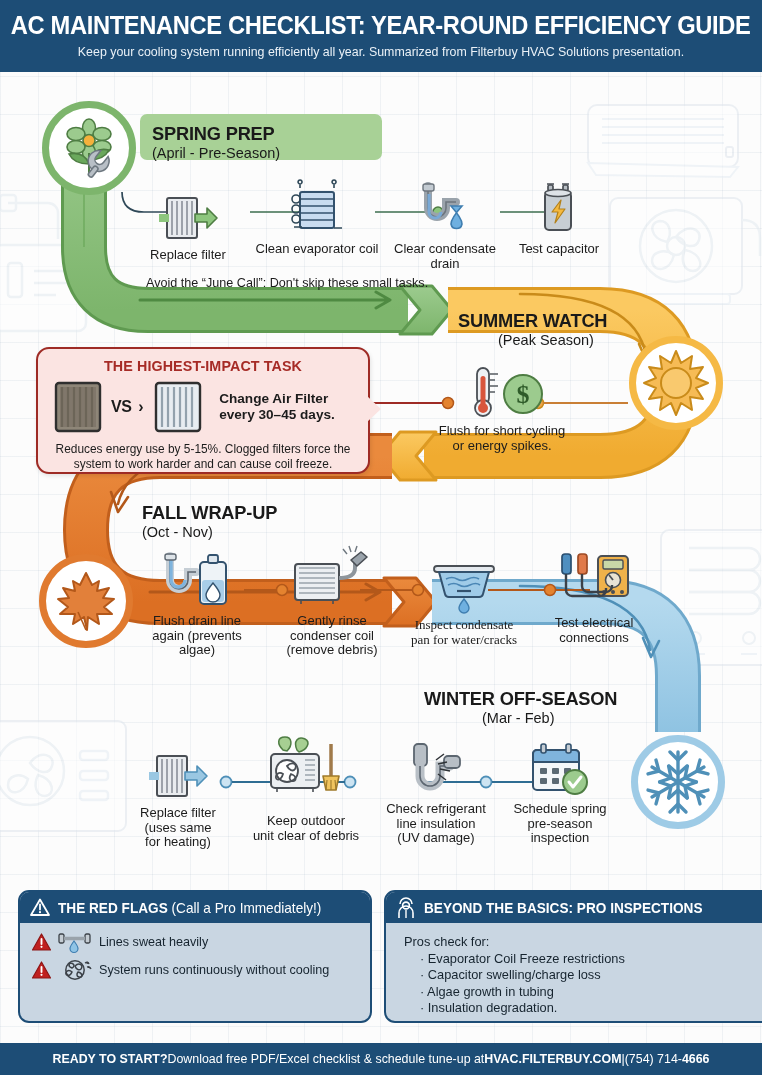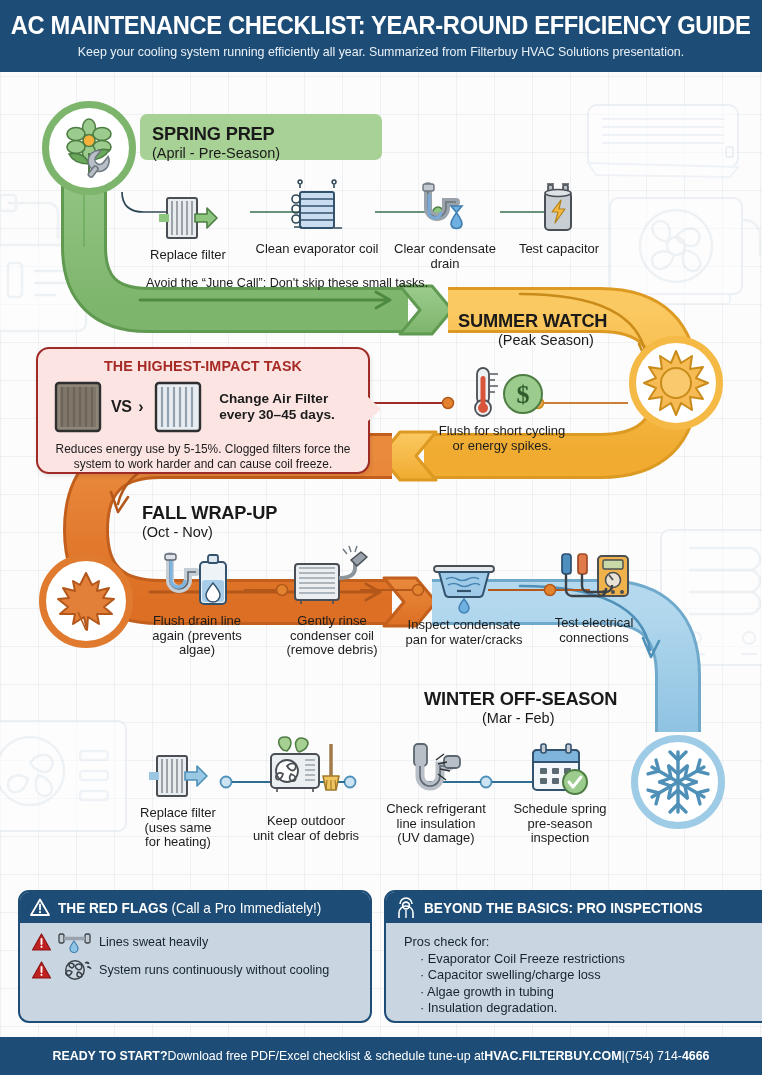--- a/index.html
+++ b/index.html
@@ -26,21 +26,21 @@
   }
   .hdr-title {
     font-size: 25.5px; font-weight: 800; letter-spacing: -0.4px;
     text-transform: uppercase; line-height: 1;
     transform: scaleX(0.93); white-space: nowrap;
   }
   .hdr-sub { font-size: 12.4px; margin-top: 7px; color: #eaf1f7; white-space: nowrap; }
 
   
   .ftr {
-    position: absolute; left: 0; bottom: 0; width: 762px; height: 38px;
+    position: absolute; left: 0; bottom: 0; width: 762px; height: 32px;
     background: #1d4d76; color: #fff;
     display: flex; align-items: center; justify-content: center;
     font-size: 12.4px; gap: 0;
   }
   .ftr b { font-weight: 800; }
 
   
   .wm { position: absolute; opacity: .55; pointer-events: none; }
 
   
@@ -540,21 +540,21 @@
         <rect x="8" y="8" width="60" height="6" rx="3" fill="#e4e9ee" stroke="#4a4f55" stroke-width="1.8"></rect>
         <path d="M13 14 h50 l-6 22 a4 4 0 0 1 -4 3 H23 a4 4 0 0 1 -4 -3 Z" fill="#9fcbe8" stroke="#33526e" stroke-width="2" stroke-linejoin="round"></path>
         <g stroke="#4a86b5" stroke-width="1.6" fill="none">
           <path d="M20 21 q6 -3 11 0 t11 0 t11 0"></path>
           <path d="M22 27 q6 -3 11 0 t11 0 t10 0"></path>
         </g>
         <line x1="31" y1="33" x2="45" y2="33" stroke="#33526e" stroke-width="2.2"></line>
         <path d="M38 41 c4 5 5 7 5 9 a5 5 0 0 1 -10 0 c0-2 1-4 5-9Z" fill="#6fb0e0" stroke="#3f7eb0" stroke-width="1.4"></path>
       </svg>
     </div>
-    <div class="task-label" style="white-space:pre-line;">Inspect condensate
+    <div class="task-label" style="white-space:pre-line;font-family:Liberation Serif, serif;">Inspect condensate
 pan for water/cracks</div>
   </div>
 
   <div class="task" style="left:540px; top:550px; width:108px;">
     <div class="task-icon" style="height:60px;">
       <svg width="80" height="60" viewBox="0 0 80 60">
         <rect x="44" y="6" width="30" height="40" rx="4" fill="#f0b24a" stroke="#4a4f55" stroke-width="2"></rect>
         <rect x="49" y="10" width="20" height="9" rx="1.5" fill="#c9d8a7" stroke="#4a4f55" stroke-width="1.4"></rect>
         <circle cx="59" cy="30" r="7.5" fill="#e8e2d4" stroke="#4a4f55" stroke-width="1.6"></circle>
         <line x1="59" y1="30" x2="55" y2="25" stroke="#4a4f55" stroke-width="1.8"></line>

